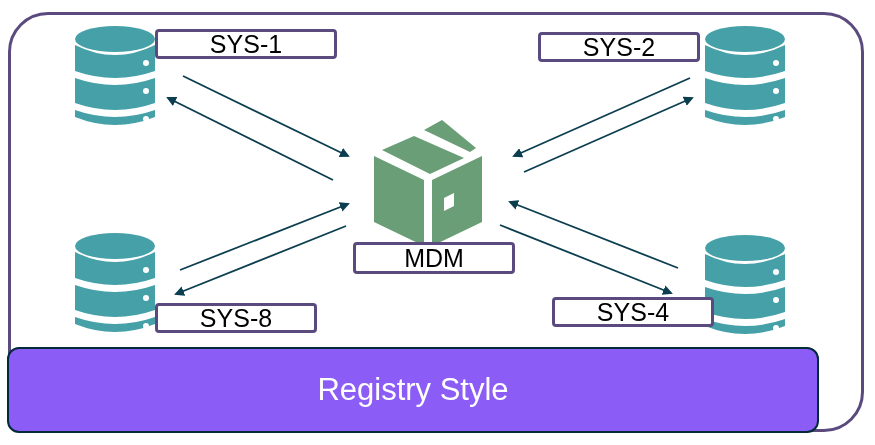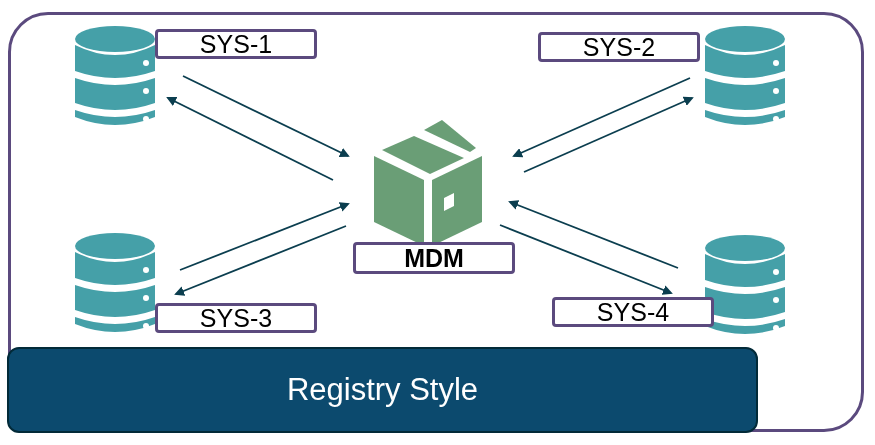--- a/index.html
+++ b/index.html
@@ -1,18 +1,18 @@
 <!DOCTYPE html>
 <html><head>
 <meta charset="utf-8">
 <style>
   html, body { margin:0; padding:0; background:#fff; }
   body { width:875px; height:445px; position:relative; overflow:hidden; font-family:"Liberation Sans", sans-serif; }
   .frame { position:absolute; left:8px; top:12px; width:856px; height:420px; border:3px solid #5b4a7e; border-radius:40px; box-sizing:border-box; }
-  .footer { position:absolute; left:7px; top:347px; width:751px; height:86px; background:#0c4a6e; border-radius:12px; border:2px solid #022a38; box-sizing:border-box; display:flex; align-items:center; justify-content:center; }
+  .footer { position:absolute; left:7px; top:347px; width:812px; height:86px; background:#8b5cf6; border-radius:12px; border:2px solid #022a38; box-sizing:border-box; display:flex; align-items:center; justify-content:center; }
   .footer span { color:#fff; font-size:31px; }
   .label { position:absolute; height:30px; border:3px solid #5b4a7e; border-radius:4px; background:#fff; box-sizing:border-box; display:flex; align-items:center; justify-content:center; font-size:25px; color:#000; }
   svg.db, svg.box, svg.arrows { position:absolute; }
 </style>
 </head>
 <body>
 
 <div class="frame"></div>
 
 <svg class="arrows" width="875" height="445" style="left:0;top:0;">
@@ -89,21 +89,21 @@
 <svg class="box" style="left:372px;top:118px;" width="112" height="128" viewBox="0 0 112 128">
   <g fill="#6a9e76">
     <polygon points="2,38 52,62 52,128 2,104"></polygon>
     <polygon points="60,62 110,38 110,104 60,128"></polygon>
     <polygon points="10,32 42,18 92,40 58,56"></polygon>
     <polygon points="52,12 70,2 104,30 98,34"></polygon>
   </g>
   <polygon points="72,80 82,75 82,88 72,93" fill="#fff"></polygon>
 </svg>
 
-<div class="label" style="left:155px;top:29px;width:162px;">SYS-1</div>
+<div class="label" style="left:155px;top:29px;width:182px;">SYS-1</div>
 <div class="label" style="left:538px;top:32px;width:162px;">SYS-2</div>
-<div class="label" style="left:155px;top:303px;width:162px;">SYS-3</div>
+<div class="label" style="left:155px;top:303px;width:162px;">SYS-8</div>
 <div class="label" style="left:552px;top:297px;width:162px;">SYS-4</div>
-<div class="label" style="left:353px;top:242px;width:162px;height:32px;font-weight:bold;">MDM</div>
+<div class="label" style="left:353px;top:242px;width:162px;height:32px;">MDM</div>
 
 <div class="footer">
   <span>Registry Style</span>
 </div>
 
 </body></html>

